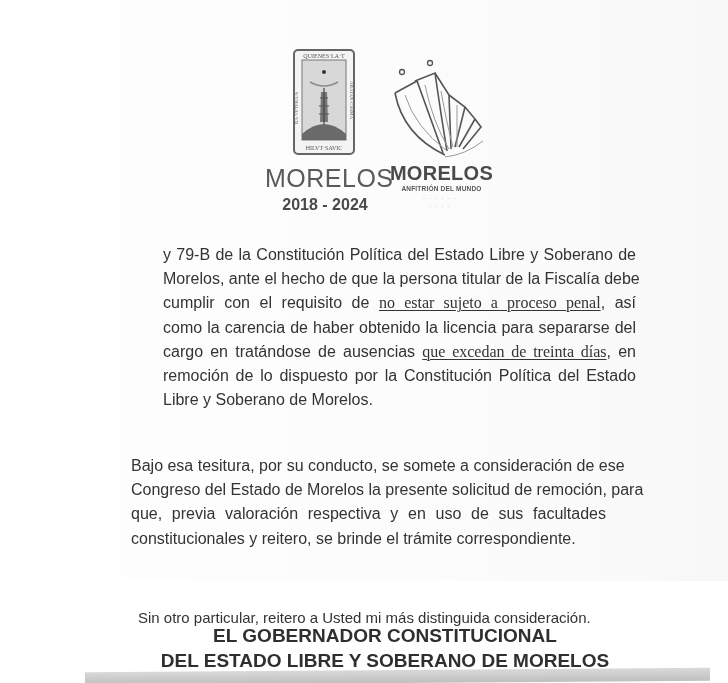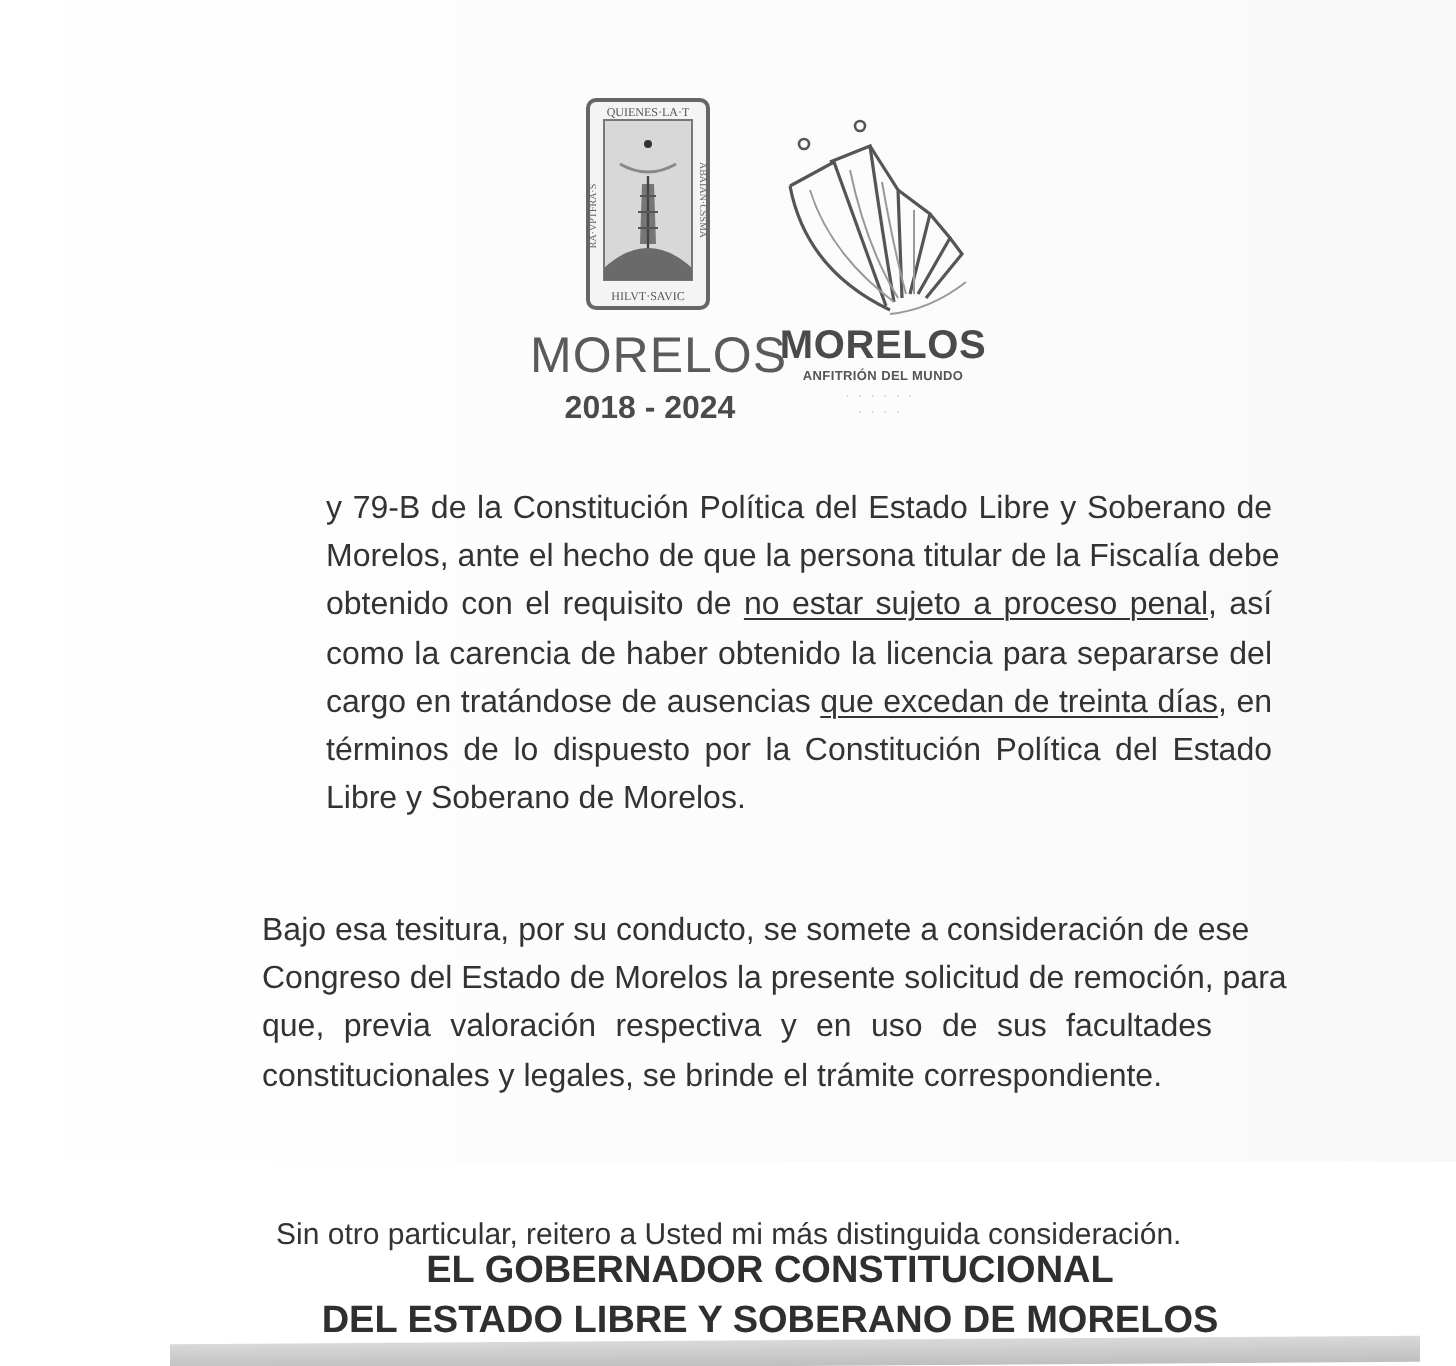--- a/index.html
+++ b/index.html
@@ -127,20 +127,21 @@
       text-align: justify;
       text-align-last: justify;
     }
     .para .line.last {
       text-align-last: left;
     }
     .u {
       text-decoration: underline;
       text-decoration-thickness: 1px;
       text-underline-offset: 2px;
+      font-family: Liberation Serif, serif;
     }
     .p1 { left: 163px; top: 243px; width: 473px; }
     .p2 { left: 131px; top: 454px; width: 475px; }
     .closing {
       position: absolute;
       left: 138px;
       top: 609px;
       font-size: 15px;
       color: #333333;
       white-space: nowrap;
@@ -208,32 +209,32 @@
     <div class="logo-right-sub">ANFITRIÓN DEL MUNDO</div>
     <div class="logo-right-faded">
       <div>·  ·  ·  ·  ·  ·</div>
       <div>·  ·  ·  ·</div>
     </div>
   </div>
 
   <div class="para p1">
     <span class="line"><span>y 79-B de la Constitución Política del Estado Libre y Soberano de</span></span>
     <span class="line"><span>Morelos, ante el hecho de que la persona titular de la Fiscalía debe</span></span>
-    <span class="line"><span>obtenido con el requisito de </span><span class="u">no estar sujeto a proceso penal</span><span>, así</span></span>
+    <span class="line"><span>cumplir con el requisito de </span><span class="u">no estar sujeto a proceso penal</span><span>, así</span></span>
     <span class="line"><span>como la carencia de haber obtenido la licencia para separarse del</span></span>
     <span class="line"><span>cargo en tratándose de ausencias </span><span class="u">que excedan de treinta días</span><span>, en</span></span>
-    <span class="line"><span>términos de lo dispuesto por la Constitución Política del Estado</span></span>
+    <span class="line"><span>remoción de lo dispuesto por la Constitución Política del Estado</span></span>
     <span class="line last"><span>Libre y Soberano de Morelos.</span></span>
   </div>
 
   <div class="para p2">
     <span class="line">Bajo esa tesitura, por su conducto, se somete a consideración de ese</span>
     <span class="line">Congreso del Estado de Morelos la presente solicitud de remoción, para</span>
     <span class="line">que, previa valoración respectiva y en uso de sus facultades</span>
-    <span class="line last">constitucionales y legales, se brinde el trámite correspondiente.</span>
+    <span class="line last">constitucionales y reitero, se brinde el trámite correspondiente.</span>
   </div>
 
   <div class="closing">Sin otro particular, reitero a Usted mi más distinguida consideración.</div>
 
   <div class="signature">
     <div>EL GOBERNADOR CONSTITUCIONAL</div>
     <div>DEL ESTADO LIBRE Y SOBERANO DE MORELOS</div>
   </div>
 
   <div class="paper-shadow"></div>

